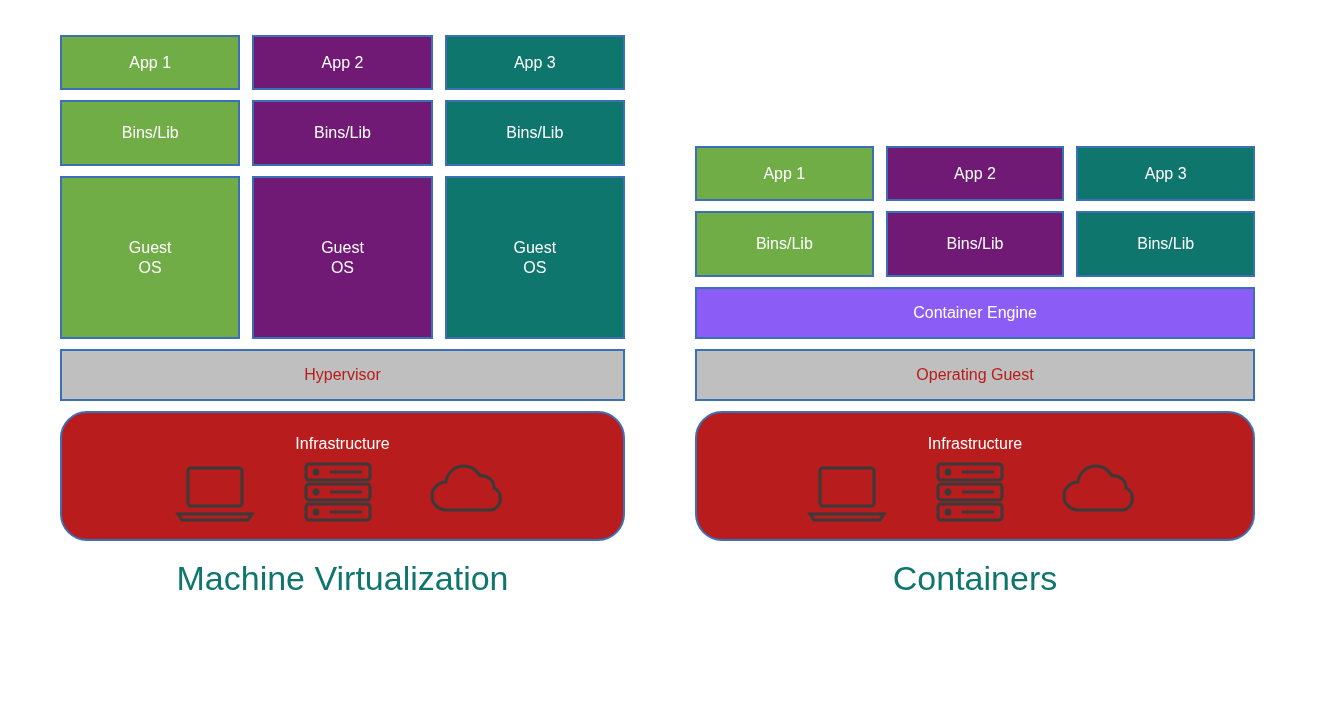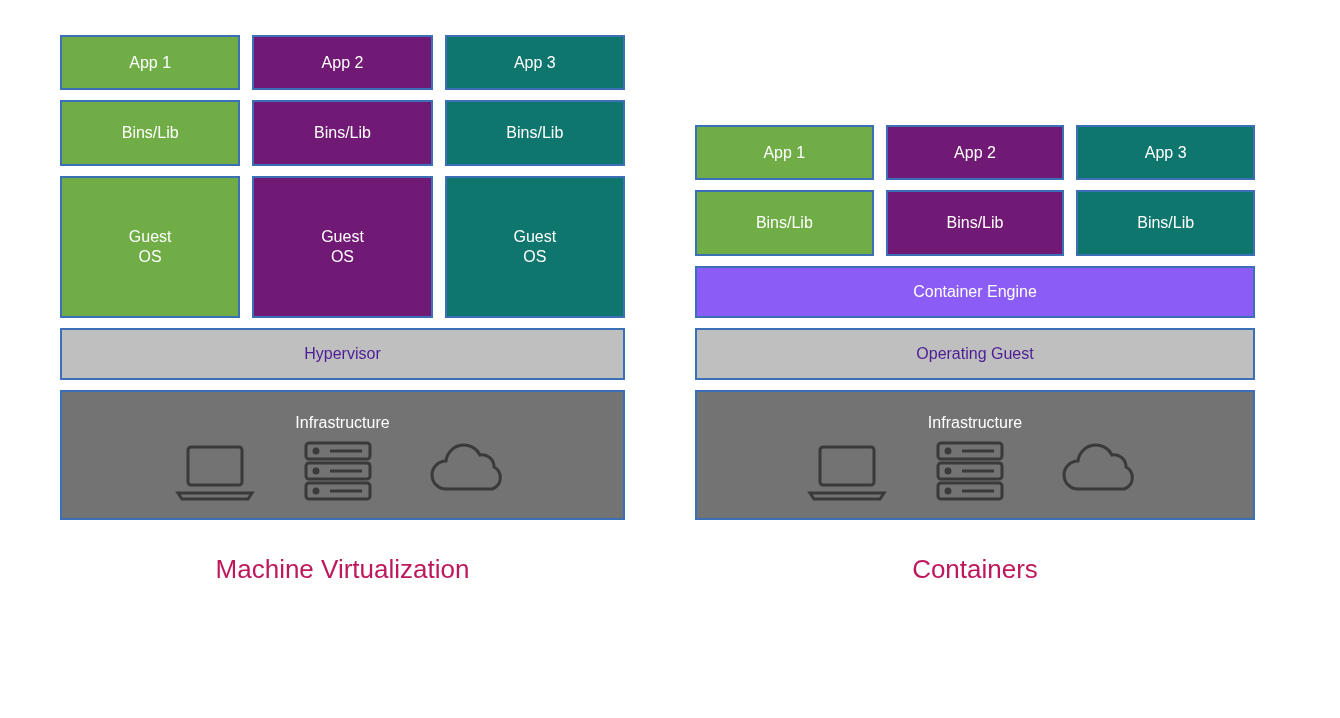--- a/index.html
+++ b/index.html
@@ -33,47 +33,47 @@
     color: #fff;
     display: flex;
     align-items: center;
     justify-content: center;
     font-size: 16px;
     text-align: center;
     line-height: 1.25;
   }
   .h-sm  { height: 55px; }
   .h-md  { height: 66px; }
-  .h-lg  { height: 142px; }
+  .h-lg  { height: 163px; }
   .h-bar { height: 52px; }
   .h-infra { height: 130px; }
   .green  { background: #70ad47; }
   .orange { background: #701a75; }
   .red    { background: #0f766e; }
   .blue   { background: #8b5cf6; }
-  .grey   { background: #bfbfbf; color: #4c1d95; }
-  .dark   { background: #737373; color: #fff; }
+  .grey   { background: #bfbfbf; color: #b91c1c; }
+  .dark   { background: #b91c1c; color: #fff; border-radius: 27px; }
   .infra {
     flex-direction: column;
     padding-top: 8px;
     gap: 4px;
   }
   .infra-icons {
     display: flex;
     gap: 42px;
     align-items: center;
     justify-content: center;
     margin-top: 2px;
   }
   .infra-icons svg { stroke: #3a3a3a; fill: none; }
   .caption {
     text-align: center;
-    font-size: 26px;
-    color: #be185d;
-    margin-top: 24px;
+    font-size: 34px;
+    color: #0f766e;
+    margin-top: 8px;
   }
   .guest-text { white-space: pre-line; }
 </style>
 </head>
 <body>
 
 <div class="canvas">
 
   <div class="stack stack-left">
     <div class="row3">

